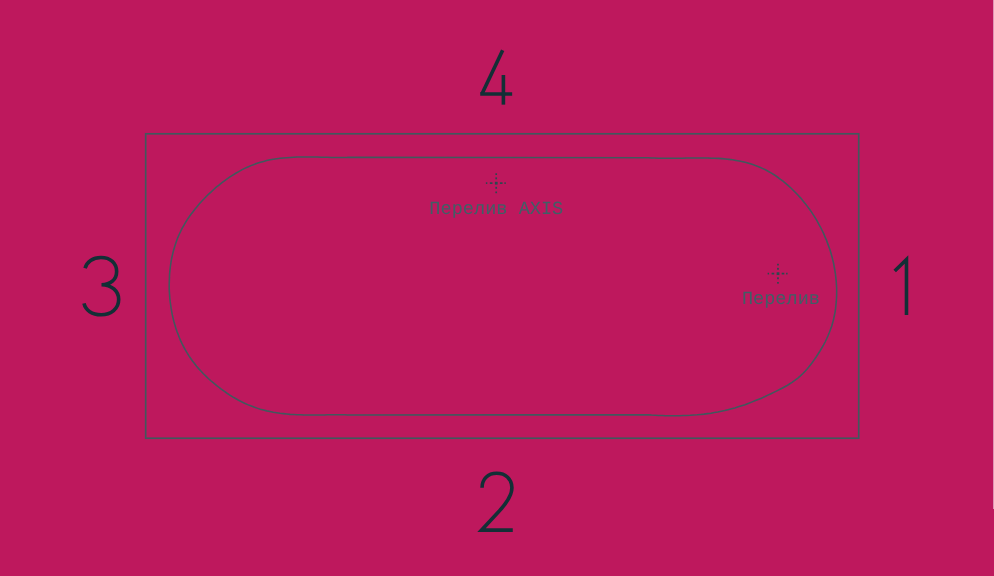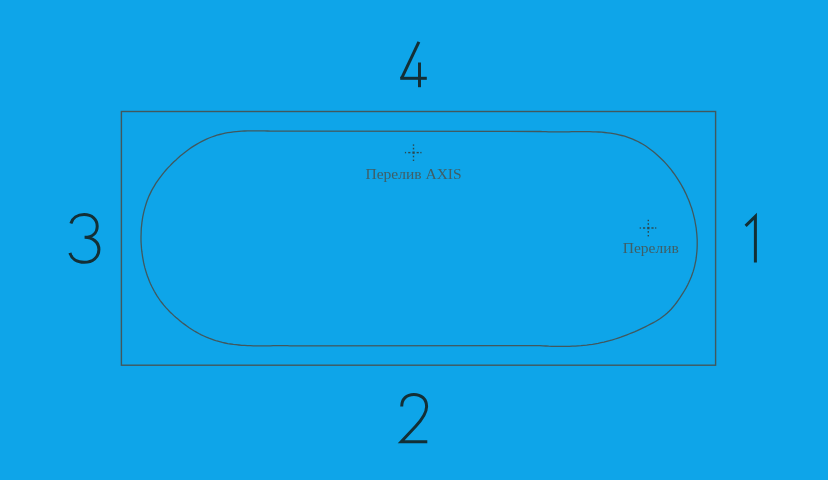--- a/index.html
+++ b/index.html
@@ -1,17 +1,17 @@
 <!DOCTYPE html>
 <html><head>
 <meta charset="utf-8">
 <style>
   html,body{margin:0;padding:0;background:#fdfefe;}
-  .page{position:relative;width:828px;height:480px;background:#0ea5e9;overflow:hidden;
-        font-family:Liberation Serif, serif;}
+  .page{position:relative;width:828px;height:480px;background:#be185d;overflow:hidden;
+        font-family:Liberation Mono, monospace;}
 </style>
 </head>
 <body>
 
 <div class="page">
 <svg width="828" height="480" viewBox="0 0 828 480" xmlns="http://www.w3.org/2000/svg">
 
   <rect x="121.4" y="111.5" width="594.2" height="253.7" fill="none" stroke="#41585d" stroke-width="1.4"></rect>
 
   <path d="M 290,131.1 L 540,131.5 L 540.2,131.4 L 542.9,131.6 L 545.7,131.7 L 548.6,131.8 L 551.4,131.9 L 554.3,131.9 L 557.2,131.9 L 560.1,131.9 L 563.1,131.8 L 566.0,131.8 L 569.0,131.8 L 571.9,131.7 L 574.9,131.7 L 577.9,131.6 L 580.9,131.6 L 583.9,131.6 L 586.9,131.6 L 589.9,131.7 L 592.9,131.8 L 595.8,131.9 L 598.8,132.0 L 601.7,132.2 L 604.7,132.5 L 607.6,132.8 L 610.5,133.2 L 613.4,133.7 L 616.2,134.2 L 619.0,134.8 L 621.8,135.5 L 624.6,136.2 L 627.3,137.1 L 630.0,138.1 L 632.7,139.1 L 635.3,140.3 L 637.9,141.5 L 640.4,142.9 L 642.9,144.3 L 645.4,145.8 L 647.8,147.5 L 650.1,149.2 L 652.5,150.9 L 654.7,152.8 L 656.9,154.7 L 659.1,156.7 L 661.2,158.7 L 663.3,160.8 L 665.3,162.9 L 667.3,165.1 L 669.2,167.4 L 671.1,169.7 L 672.8,172.0 L 674.6,174.4 L 676.3,176.8 L 677.9,179.3 L 679.5,181.8 L 681.0,184.3 L 682.4,186.9 L 683.8,189.4 L 685.1,192.1 L 686.4,194.7 L 687.5,197.4 L 688.7,200.1 L 689.7,202.8 L 690.7,205.6 L 691.7,208.3 L 692.5,211.1 L 693.3,213.9 L 694.0,216.8 L 694.7,219.6 L 695.2,222.5 L 695.7,225.3 L 696.2,228.2 L 696.5,231.1 L 696.8,234.0 L 697.0,236.9 L 697.2,239.8 L 697.2,242.7 L 697.2,245.6 L 697.1,248.5 L 696.9,251.4 L 696.6,254.3 L 696.3,257.2 L 695.9,260.1 L 695.3,262.9 L 694.7,265.8 L 694.0,268.6 L 693.2,271.4 L 692.2,274.2 L 691.2,276.9 L 690.1,279.6 L 688.9,282.3 L 687.6,285.0 L 686.2,287.6 L 684.7,290.2 L 683.2,292.7 L 681.6,295.2 L 680.0,297.7 L 678.3,300.1 L 676.6,302.5 L 674.8,304.8 L 673.0,307.0 L 671.1,309.2 L 669.1,311.2 L 667.0,313.2 L 664.9,315.1 L 662.6,316.8 L 660.3,318.5 L 657.9,320.0 L 655.5,321.5 L 652.9,322.9 L 650.4,324.2 L 647.8,325.5 L 645.2,326.8 L 642.5,328.1 L 639.9,329.3 L 637.2,330.6 L 634.5,331.8 L 631.8,332.9 L 629.0,334.0 L 626.3,335.1 L 623.5,336.2 L 620.8,337.2 L 618.0,338.1 L 615.2,339.0 L 612.4,339.9 L 609.5,340.7 L 606.7,341.4 L 603.9,342.1 L 601.0,342.7 L 598.2,343.3 L 595.3,343.8 L 592.5,344.3 L 589.6,344.7 L 586.7,345.1 L 583.8,345.4 L 581.0,345.7 L 578.1,345.9 L 575.2,346.1 L 572.3,346.2 L 569.3,346.3 L 566.4,346.4 L 563.5,346.4 L 560.6,346.4 L 557.7,346.4 L 554.7,346.4 L 551.8,346.3 L 548.8,346.2 L 545.9,346.0 L 542.9,345.9 L 540.0,345.7 L 290,345.8 L 289.9,345.8 L 287.2,345.7 L 284.4,345.7 L 281.7,345.7 L 278.9,345.7 L 276.0,345.7 L 273.2,345.7 L 270.4,345.8 L 267.5,345.8 L 264.7,345.8 L 261.8,345.8 L 259.0,345.8 L 256.1,345.8 L 253.2,345.8 L 250.4,345.7 L 247.5,345.6 L 244.7,345.4 L 241.8,345.3 L 239.0,345.0 L 236.2,344.7 L 233.4,344.4 L 230.6,344.0 L 227.8,343.6 L 225.0,343.0 L 222.3,342.4 L 219.6,341.7 L 216.9,341.0 L 214.2,340.1 L 211.6,339.2 L 208.9,338.2 L 206.4,337.2 L 203.8,336.0 L 201.3,334.8 L 198.8,333.5 L 196.3,332.1 L 193.9,330.7 L 191.5,329.2 L 189.2,327.7 L 186.8,326.0 L 184.6,324.4 L 182.3,322.7 L 180.1,320.9 L 177.9,319.1 L 175.7,317.3 L 173.6,315.4 L 171.6,313.4 L 169.5,311.5 L 167.6,309.4 L 165.7,307.4 L 163.8,305.2 L 162.1,303.0 L 160.4,300.8 L 158.8,298.5 L 157.2,296.1 L 155.7,293.7 L 154.3,291.3 L 153.0,288.8 L 151.7,286.3 L 150.5,283.8 L 149.4,281.2 L 148.4,278.6 L 147.4,276.0 L 146.5,273.3 L 145.7,270.6 L 144.9,267.9 L 144.2,265.1 L 143.6,262.4 L 143.1,259.6 L 142.6,256.8 L 142.2,254.0 L 141.8,251.2 L 141.5,248.4 L 141.3,245.5 L 141.1,242.7 L 141.0,239.8 L 141.0,236.9 L 141.1,234.1 L 141.2,231.2 L 141.3,228.4 L 141.6,225.5 L 141.9,222.7 L 142.3,219.9 L 142.7,217.1 L 143.3,214.3 L 143.9,211.6 L 144.6,208.8 L 145.4,206.1 L 146.2,203.5 L 147.1,200.8 L 148.1,198.2 L 149.2,195.6 L 150.4,193.1 L 151.6,190.6 L 153.0,188.2 L 154.4,185.8 L 155.8,183.4 L 157.4,181.1 L 159.0,178.8 L 160.7,176.6 L 162.4,174.4 L 164.2,172.2 L 166.0,170.0 L 167.9,167.9 L 169.9,165.9 L 171.9,163.8 L 173.9,161.8 L 176.0,159.9 L 178.1,157.9 L 180.2,156.0 L 182.5,154.2 L 184.7,152.4 L 187.0,150.7 L 189.3,149.0 L 191.6,147.4 L 194.0,145.9 L 196.5,144.4 L 198.9,143.0 L 201.4,141.6 L 203.9,140.3 L 206.5,139.1 L 209.1,138.0 L 211.7,137.0 L 214.3,136.1 L 217.0,135.2 L 219.6,134.5 L 222.3,133.8 L 225.1,133.2 L 227.8,132.7 L 230.6,132.3 L 233.4,131.9 L 236.2,131.6 L 239.0,131.4 L 241.8,131.2 L 244.6,131.0 L 247.5,130.9 L 250.3,130.9 L 253.2,130.8 L 256.0,130.8 L 258.9,130.8 L 261.8,130.9 L 264.6,130.9 L 267.5,131.0 L 270.3,131.1 L 273.2,131.1 L 276.0,131.2 L 278.8,131.2 L 281.6,131.2 L 284.4,131.2 L 287.2,131.2 L 290.0,131.2 Z" fill="none" stroke="#41585d" stroke-width="1.3"></path>

